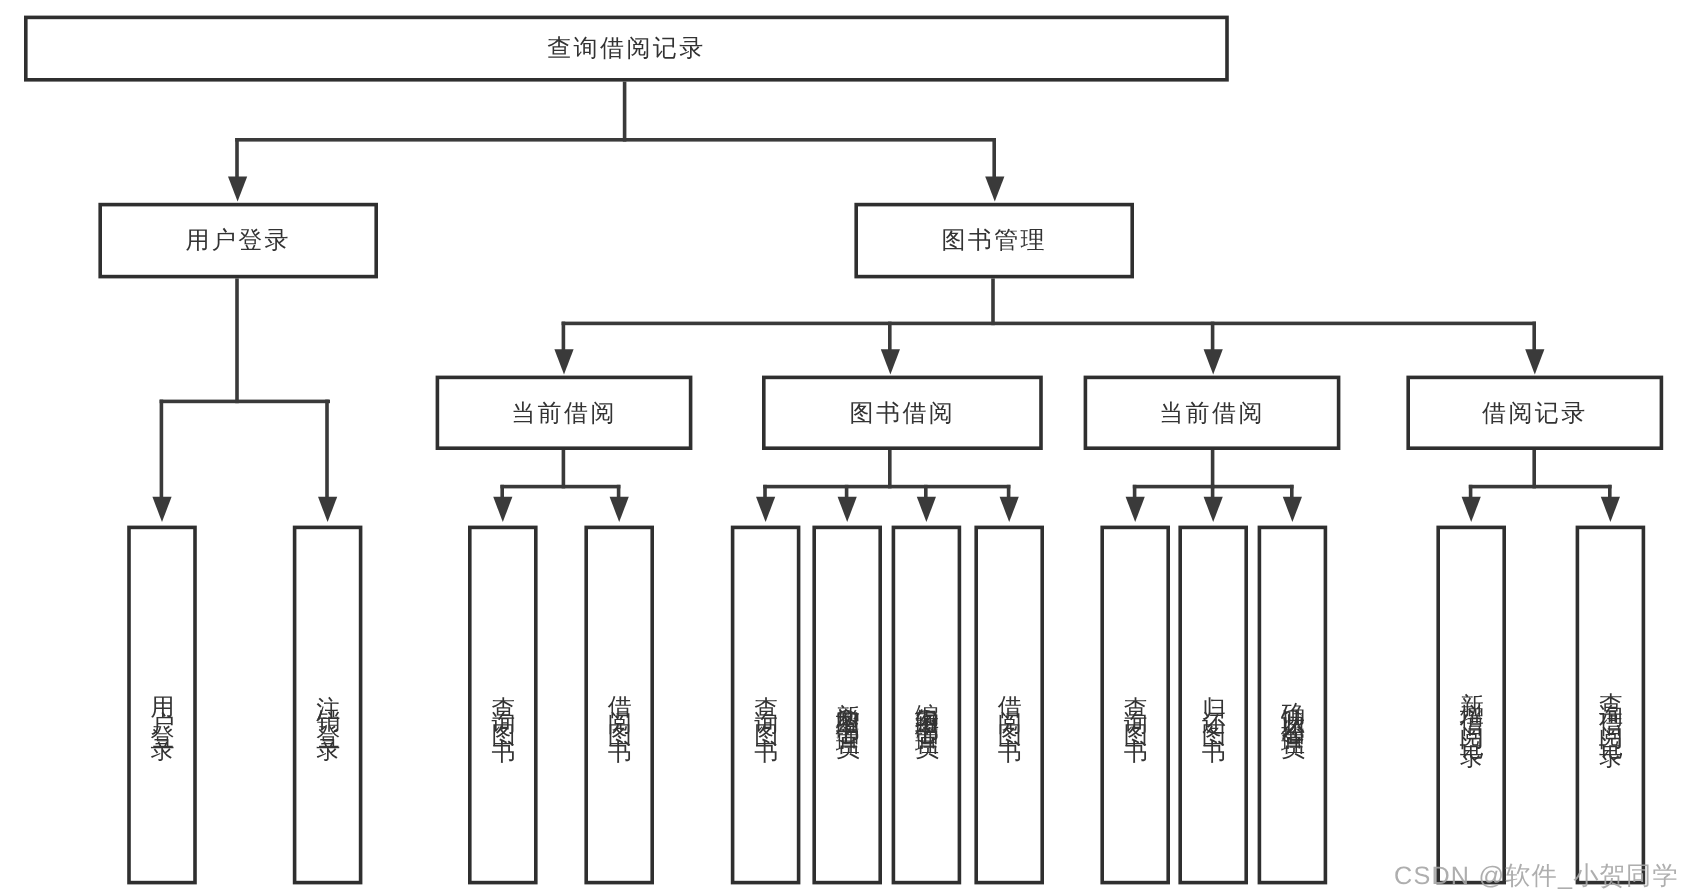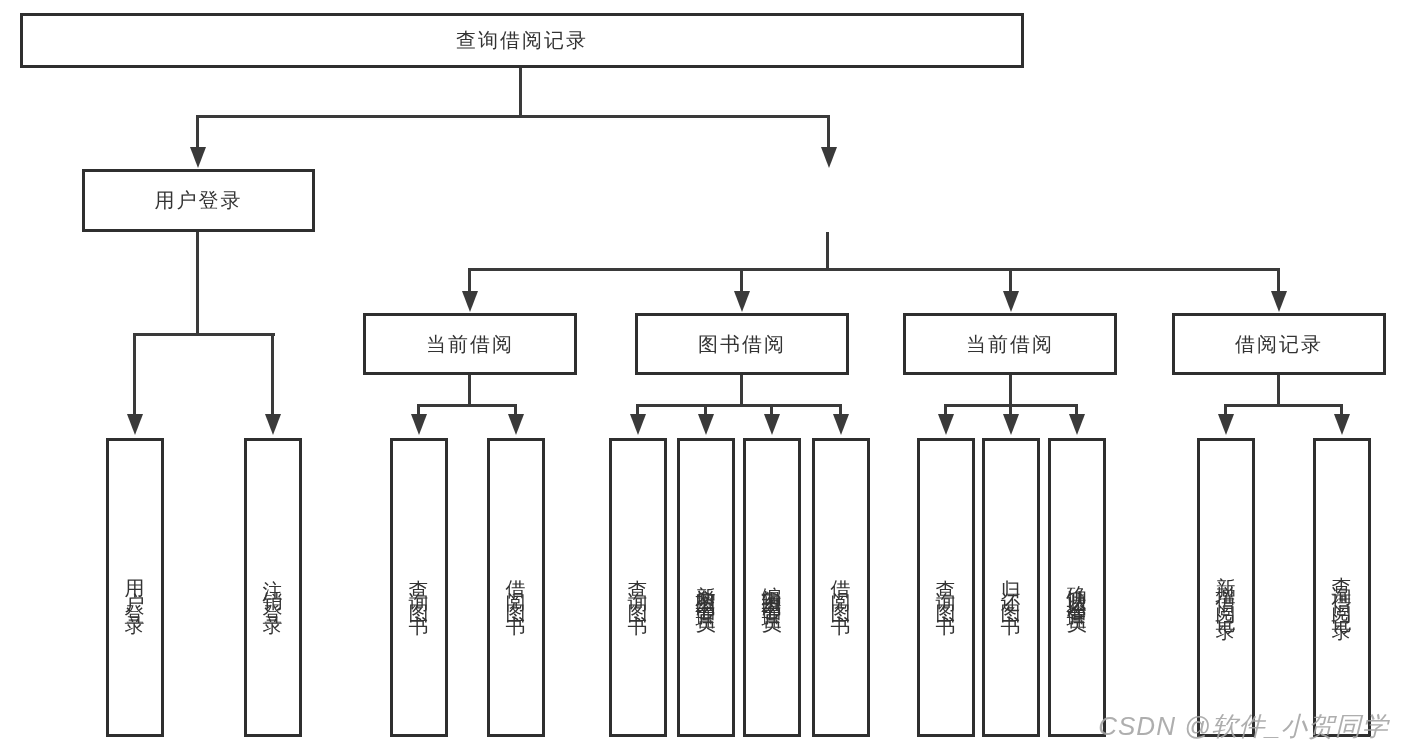--- a/index.html
+++ b/index.html
@@ -43,46 +43,48 @@
   .line{position:absolute;background:#3a3a3a;}
   
   .ahead{
     position:absolute;width:0;height:0;
     border-left:8px solid transparent;
     border-right:8px solid transparent;
     border-top:21px solid #3a3a3a;
   }
   .watermark{
     position:absolute;
-    right:16px;bottom:3px;
-    font-size:26px;
+    right:6px;bottom:3px;
+    font-size:21px;
     color:rgba(165,165,165,0.9);
     letter-spacing:1px;
     z-index:5;
-    font-style:italic;
   }
 </style>
 </head>
 <body>
 
 <div class="canvas">
 
   <div class="hbox" style="left:20px;top:13px;width:1004px;height:55px;">
     <span>查询借阅记录</span>
   </div>
 
   <div class="line" style="left:519px;top:68px;width:3px;height:50px;"></div>
   <div class="line" style="left:196px;top:115px;width:634px;height:3px;"></div>
   <div class="line" style="left:196px;top:115px;width:3px;height:34px;"></div>
   <div class="ahead" style="left:190px;top:147px;"></div>
   <div class="line" style="left:827px;top:115px;width:3px;height:34px;"></div>
   <div class="ahead" style="left:821px;top:147px;"></div>
 
   <div class="hbox" style="left:82px;top:169px;width:233px;height:63px;">
     <span>用户登录</span>
+  </div>
+  <div class="hbox" style="left:712px;top:169px;width:233px;height:63px;">
+    <span>图书管理</span>
   </div>
 
   <div class="line" style="left:196px;top:232px;width:3px;height:104px;"></div>
   <div class="line" style="left:133px;top:333px;width:142px;height:3px;"></div>
   <div class="line" style="left:133px;top:333px;width:3px;height:83px;"></div>
   <div class="ahead" style="left:127px;top:414px;"></div>
   <div class="line" style="left:271px;top:333px;width:3px;height:83px;"></div>
   <div class="ahead" style="left:265px;top:414px;"></div>
 
   <div class="line" style="left:826px;top:232px;width:3px;height:39px;"></div>
@@ -92,21 +94,21 @@
   <div class="line" style="left:740px;top:268px;width:3px;height:27px;"></div>
   <div class="ahead" style="left:734px;top:291px;"></div>
   <div class="line" style="left:1009px;top:268px;width:3px;height:27px;"></div>
   <div class="ahead" style="left:1003px;top:291px;"></div>
   <div class="line" style="left:1277px;top:268px;width:3px;height:27px;"></div>
   <div class="ahead" style="left:1271px;top:291px;"></div>
 
   <div class="hbox" style="left:363px;top:313px;width:214px;height:62px;">
     <span>当前借阅</span>
   </div>
-  <div class="hbox" style="left:635px;top:313px;width:214px;height:62px;">
+  <div class="hbox" style="left:635px;top:313px;width:234px;height:62px;">
     <span>图书借阅</span>
   </div>
   <div class="hbox" style="left:903px;top:313px;width:214px;height:62px;">
     <span>当前借阅</span>
   </div>
   <div class="hbox" style="left:1172px;top:313px;width:214px;height:62px;">
     <span>借阅记录</span>
   </div>
 
   <div class="line" style="left:468px;top:375px;width:3px;height:32px;"></div>

